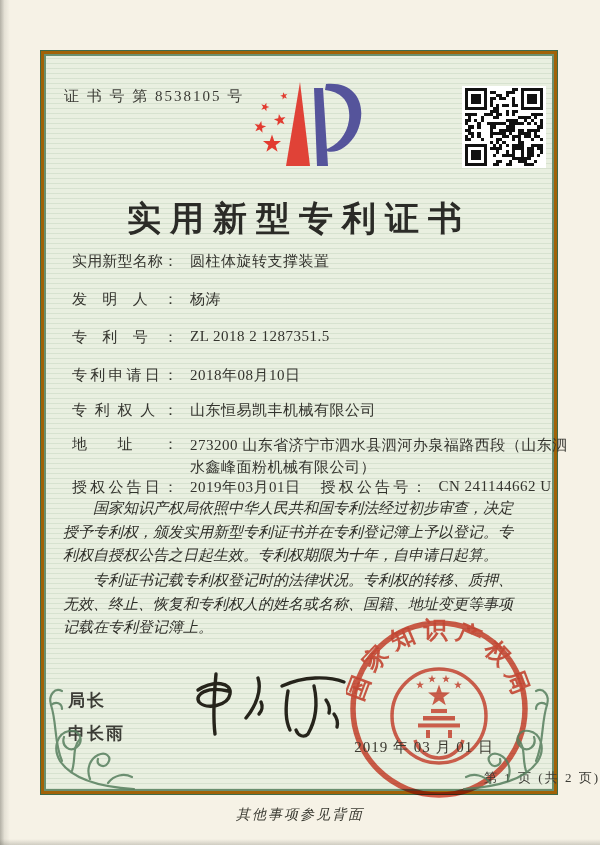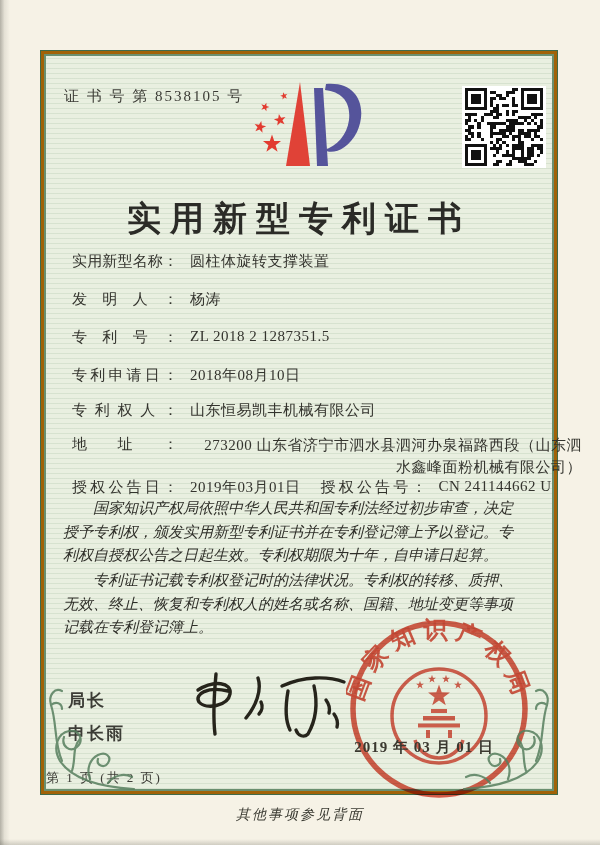--- a/index.html
+++ b/index.html
@@ -29,33 +29,33 @@
   .cert-no{position:absolute;left:18px;top:31px;font-size:15px;letter-spacing:2px;color:#3b3b35;}
   .logo{position:absolute;left:192px;top:24px;width:128px;height:96px;}
   .qr{position:absolute;left:416px;top:30px;width:80px;height:78px;background:#fff;padding:2px;}
   .title{
     position:absolute;left:0;top:120px;width:100%;text-align:center;
     font-size:34px;font-weight:bold;letter-spacing:9px;color:#2b2b27;margin-top:20px;
   }
   .row{position:absolute;left:26px;font-size:15px;color:#34342e;display:flex;align-items:flex-start;}
   .lbl{display:inline-block;width:106px;text-align:justify;text-align-last:justify;flex:0 0 106px;}
   .val{display:inline-block;margin-left:12px;letter-spacing:.5px;}
-  .val.addr{width:392px;line-height:1.45;text-align:right;}
+  .val.addr{width:392px;line-height:1.45;}
   .grant-pair2{margin-left:20px;display:flex;}
   .paras{position:absolute;left:16px;top:440px;width:456px;
     font-style:italic;font-size:15px;line-height:1.58;color:#2e2e28;}
   .paras p{margin:1px;text-indent:2em;font-style:italic;}
   .director{position:absolute;left:22px;top:628px;font-family:"Liberation Sans","DejaVu Sans",sans-serif;
     font-size:17px;line-height:1.95;color:#3c3c36;font-weight:bold;letter-spacing:2px;}
   .signature{position:absolute;left:136px;top:608px;width:180px;height:82px;}
   .seal{position:absolute;left:300px;top:560px;width:186px;height:186px;mix-blend-mode:multiply;opacity:.93;}
   .seal-date{position:absolute;left:288px;top:682px;width:180px;text-align:center;
-    font-size:15px;font-weight:bold;color:#3a382f;letter-spacing:1px;}
-  .page-footer{position:absolute;left:0;top:713px;width:100%;text-align:left;
-    font-size:13px;color:#3b3b35;letter-spacing:2px;}
+    font-size:15px;font-weight:normal;color:#3a382f;letter-spacing:1px;}
+  .page-footer{position:absolute;left:0;top:713px;width:100%;text-align:right;
+    font-size:13px;color:#3b3b35;letter-spacing:2px;padding-left:48px;}
   .back-note{position:absolute;left:0;top:806px;width:100%;text-align:center;
     font-size:14px;font-style:italic;color:#3a3a32;letter-spacing:2px;}
   .flourish{position:absolute;bottom:-4px;width:96px;height:112px;}
   .flourish.fl-left{left:-4px;}
   .flourish.fl-right{right:-4px;transform:scaleX(-1);}
 </style>
 </head>
 <body>
 
 <div class="scan-edge-left"></div>

